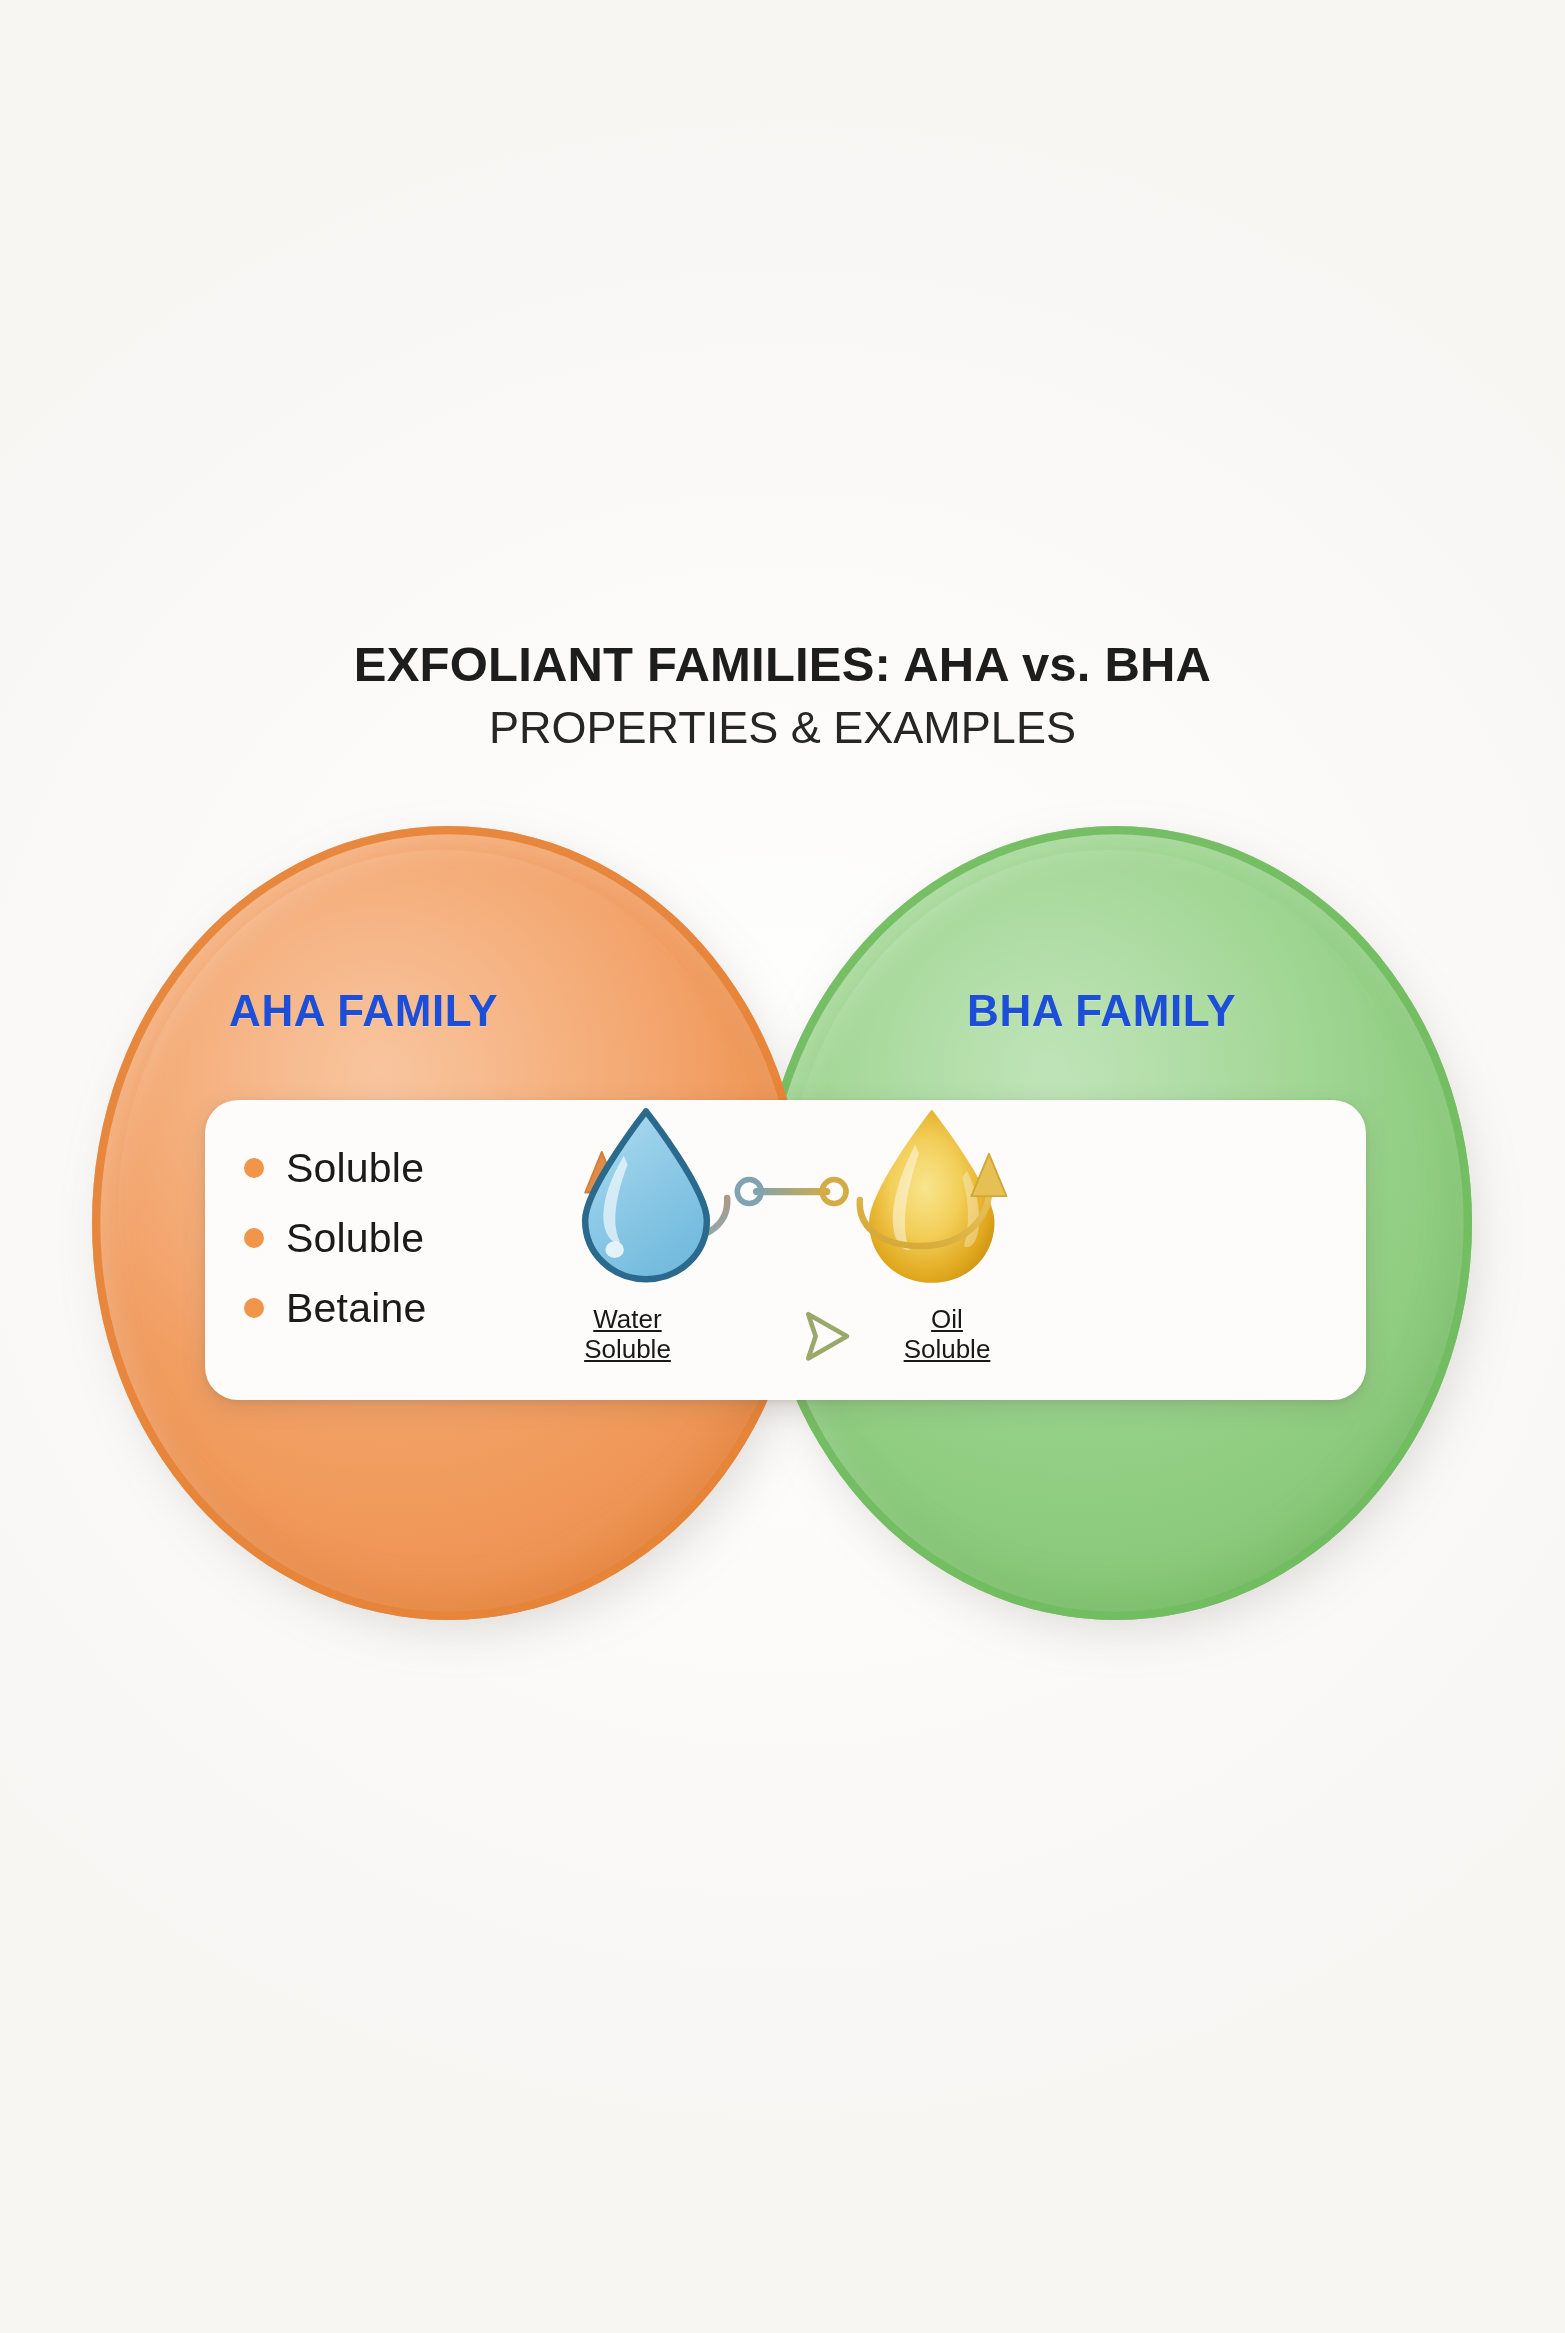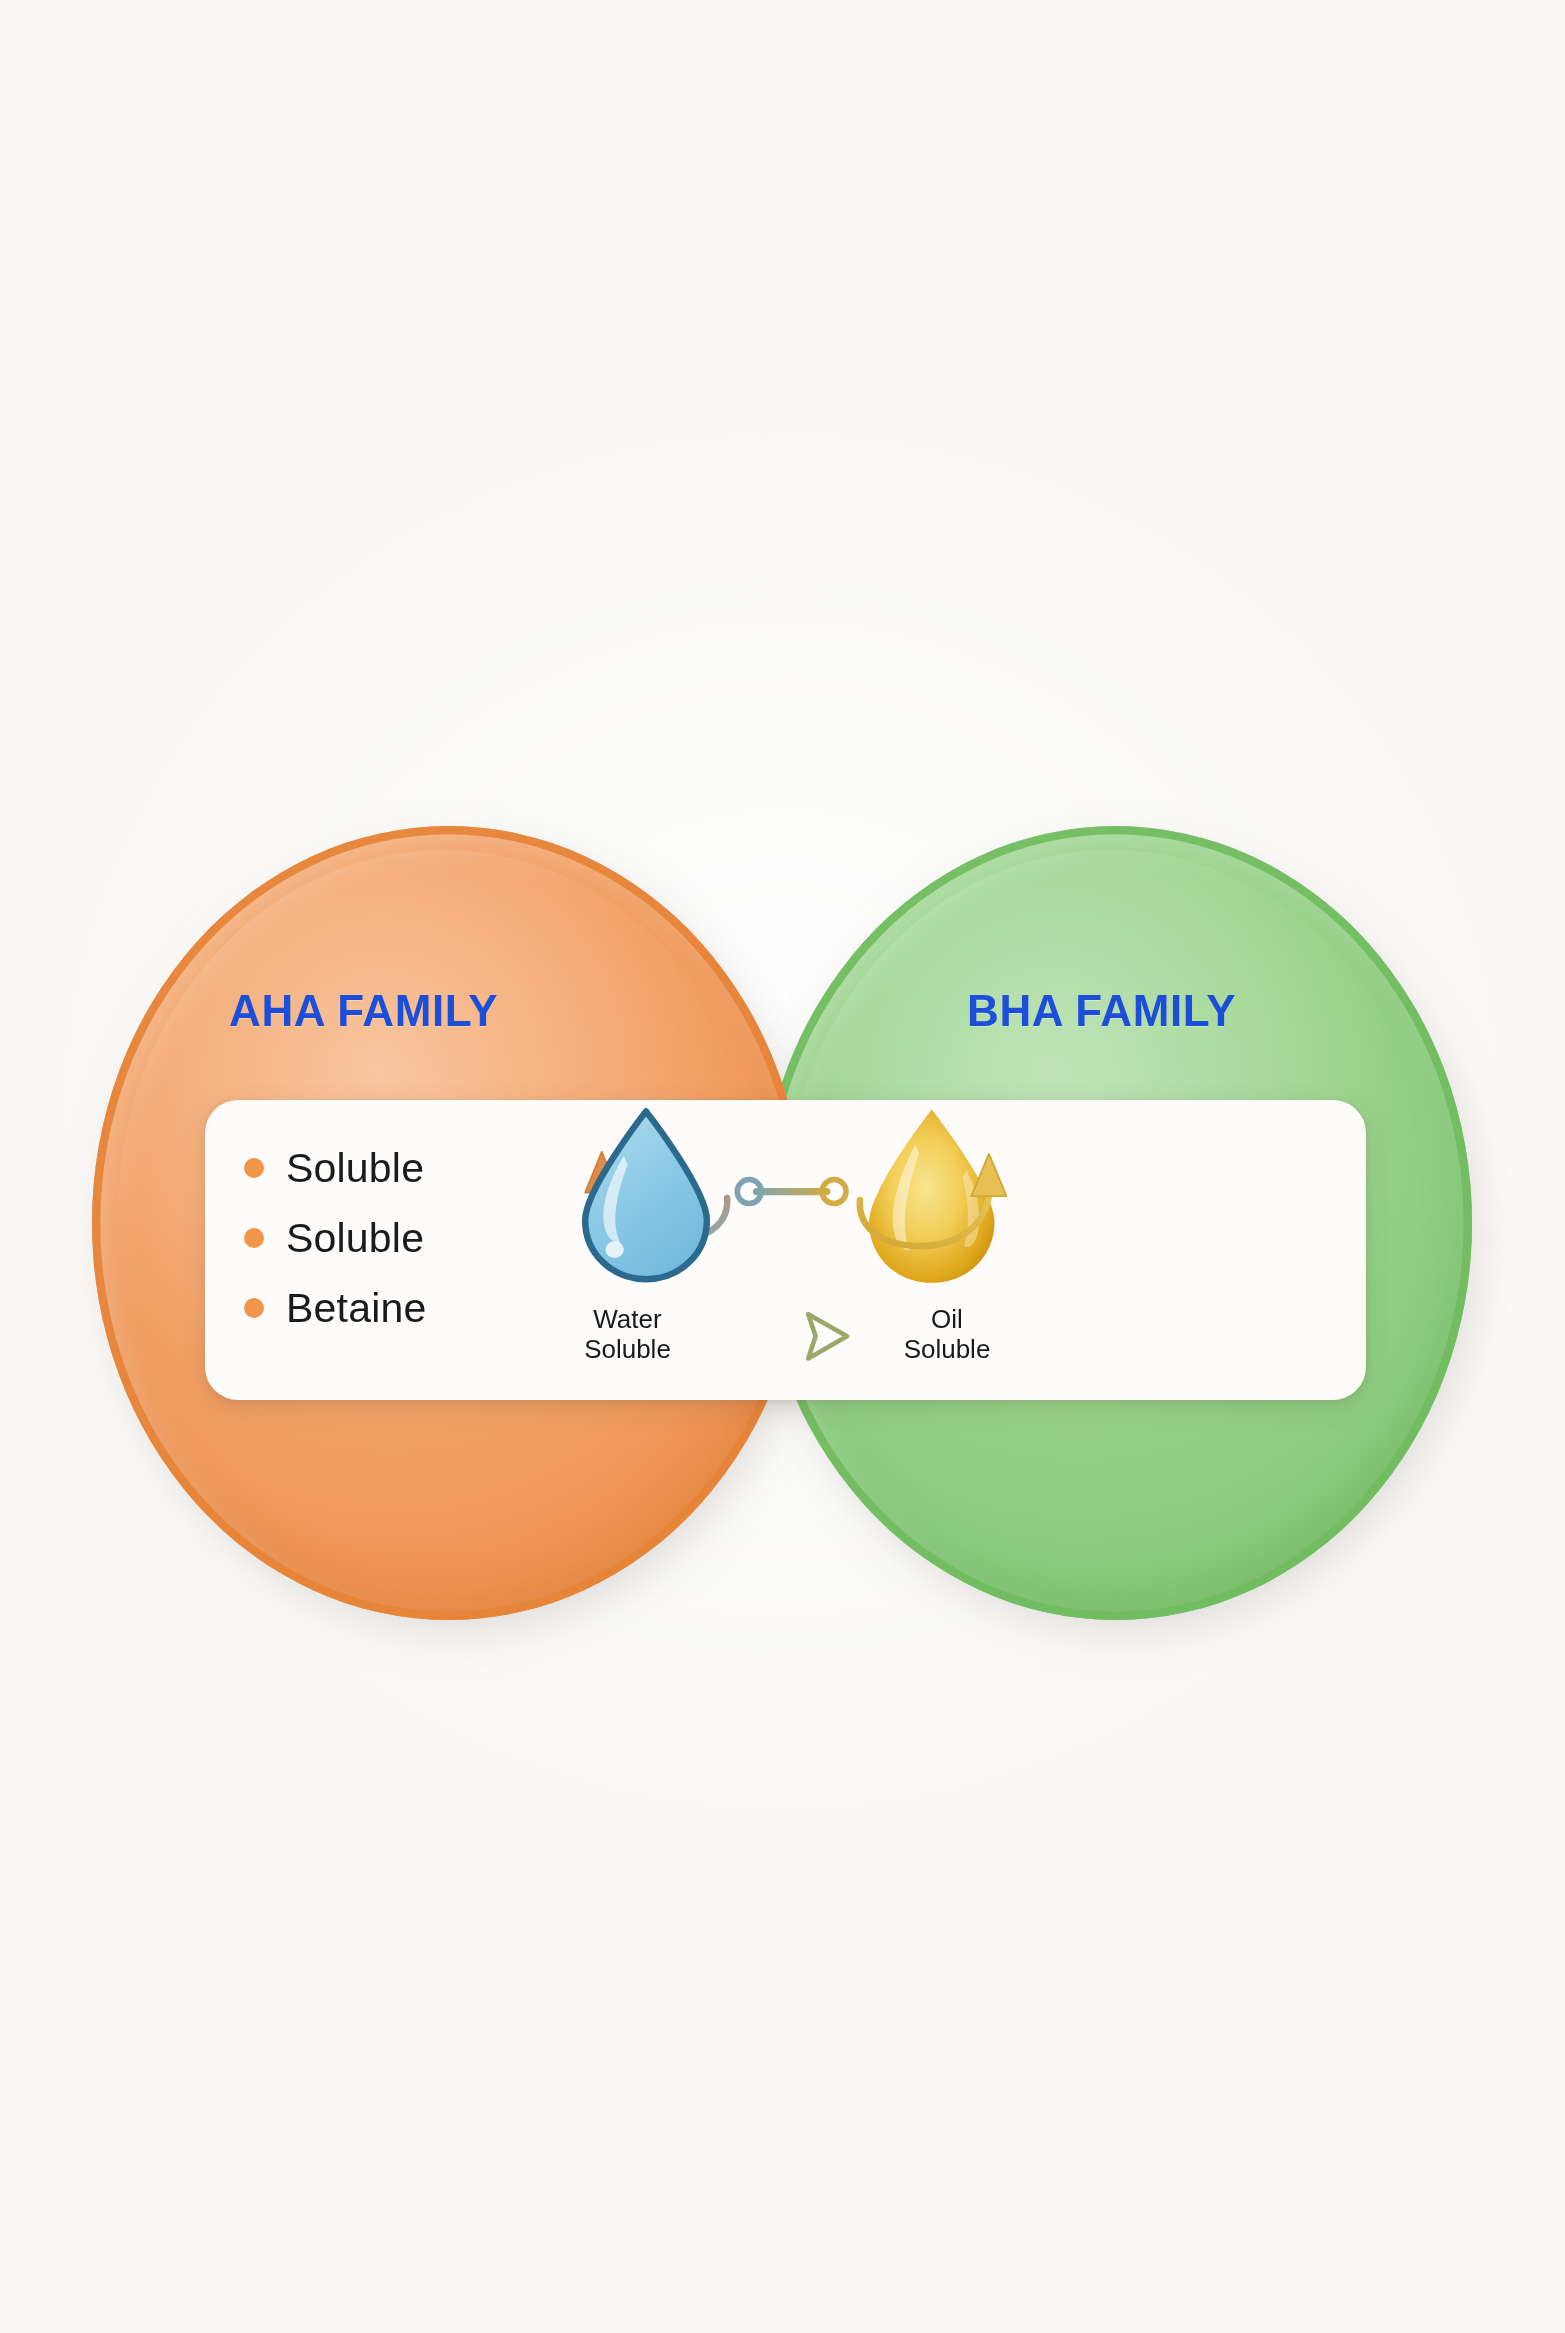--- a/index.html
+++ b/index.html
@@ -185,31 +185,36 @@
   }
 
   .soluble-label {
     position: absolute;
     text-align: center;
     font-size: 26px;
     font-weight: 400;
     color: #191919;
     line-height: 1.14;
     white-space: nowrap;
+    text-decoration: underline;
   }
   .water-label { left: 18.5px; top: 201px; width: 148px; }
   .oil-label   { left: 338px; top: 201px; width: 148px; }
 </style>
 </head>
 <body>
 
 <div class="canvas">
 
   <div class="paper-tone"></div>
 
+  <div class="title-block">
+    <div class="title-main">EXFOLIANT FAMILIES: AHA vs. BHA</div>
+    <div class="title-sub">PROPERTIES &amp; EXAMPLES</div>
+  </div>
 
   <div class="circle-shadow aha-shadow"></div>
   <div class="circle-shadow bha-shadow"></div>
 
   <div class="circle bha-circle">
     <div class="aha-inner-sheen"></div>
   </div>
 
   <div class="circle aha-circle">
     <div class="aha-inner-sheen"></div>

